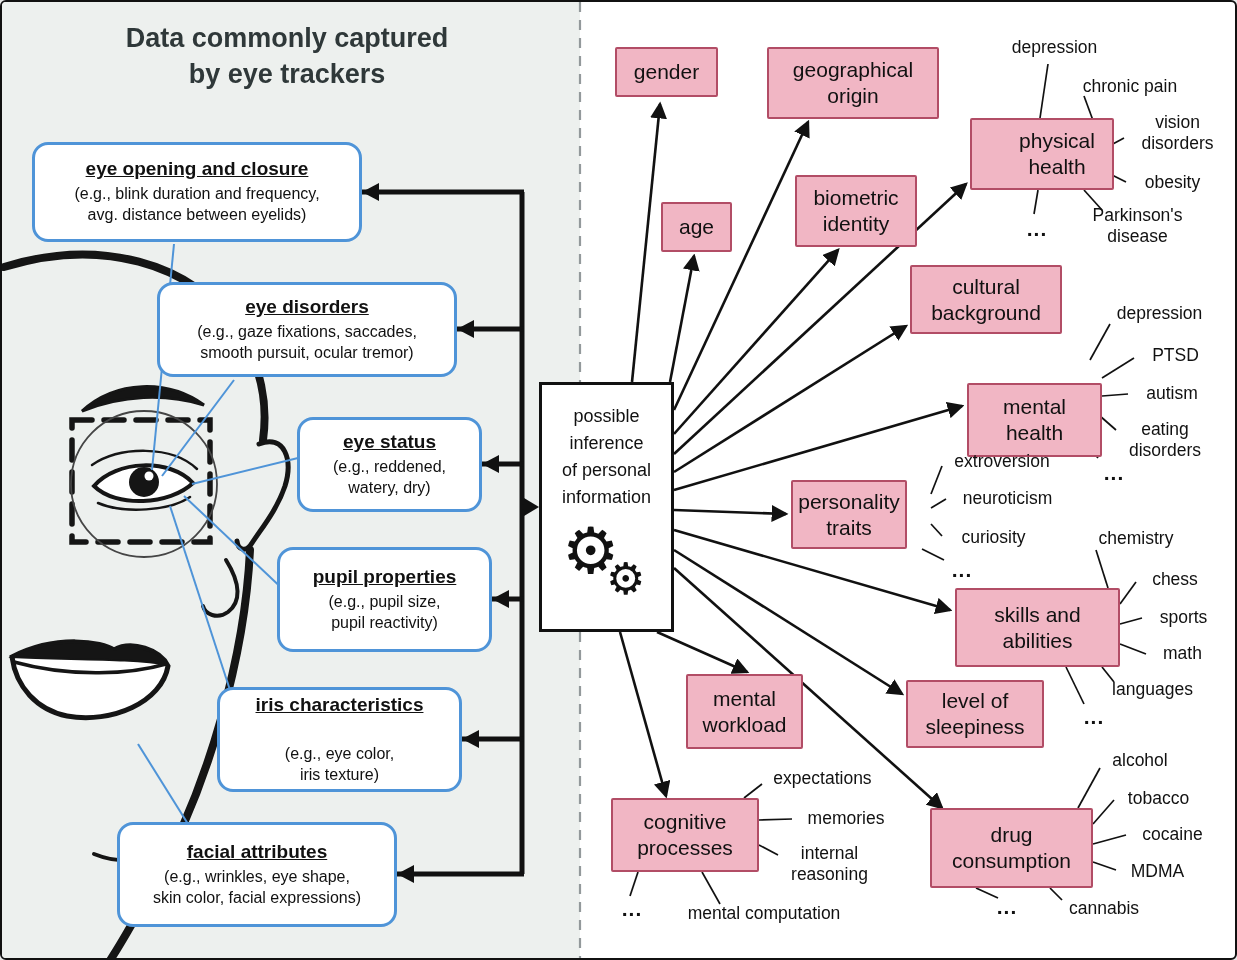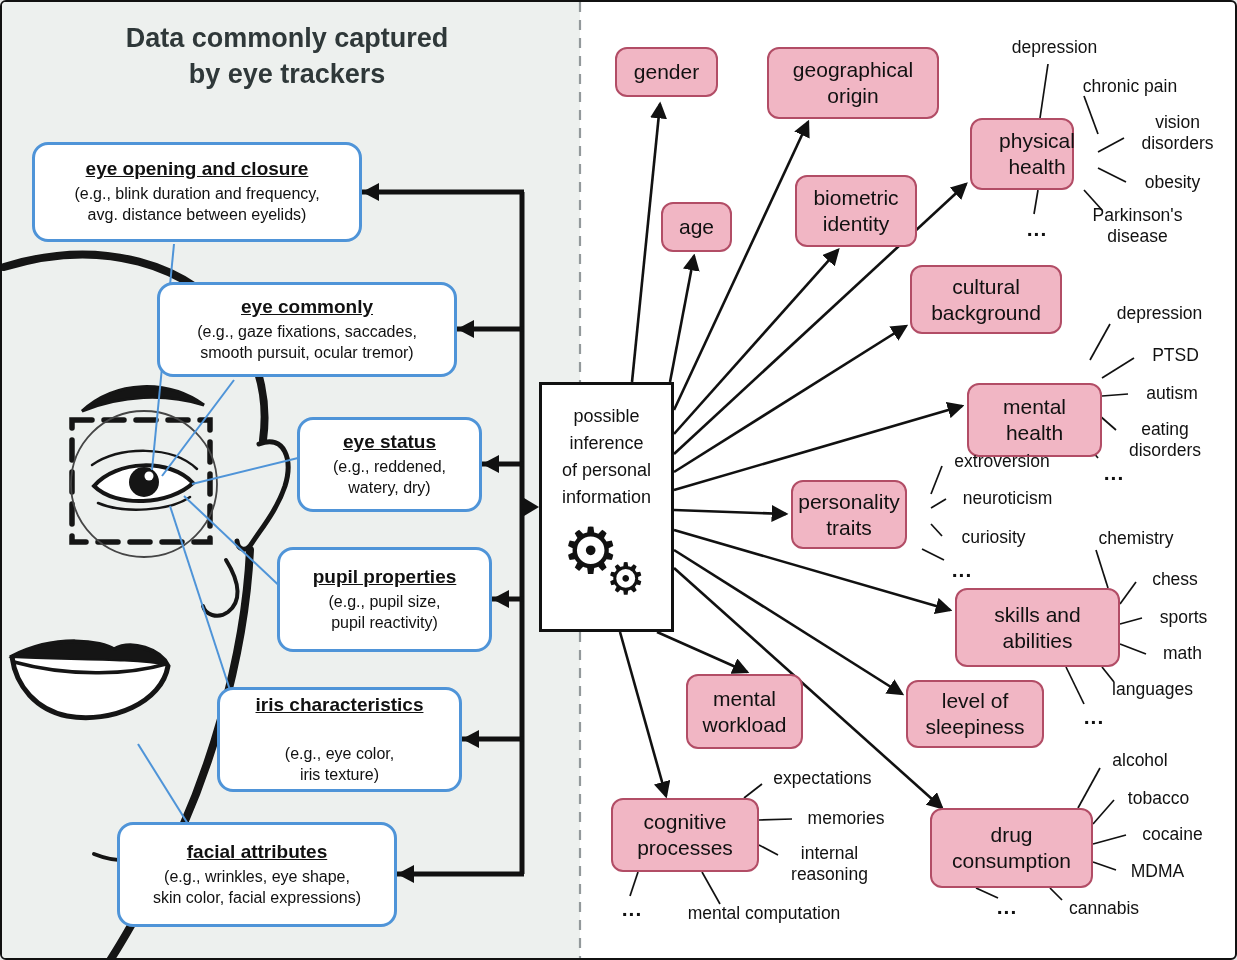--- a/index.html
+++ b/index.html
@@ -25,21 +25,21 @@
     position:absolute;left:537px;top:380px;width:135px;height:250px;background:#fff;
     border:3.5px solid #111;display:flex;flex-direction:column;align-items:center;
     padding-top:18px;box-sizing:border-box;
   }
   .center-text{font-size:18px;text-align:center;white-space:pre-line;line-height:1.5;}
   .gears{position:relative;margin-top:6px;width:100%;height:100px;}
   .gear{position:absolute;color:#111;line-height:1;}
   .g1{font-size:64px;left:20px;top:2px;}
   .g2{font-size:44px;left:64px;top:40px;}
   .inf-box{
-    position:absolute;background:#f1b6c4;border:2.5px solid #b24d66;border-radius:12px;
+    position:absolute;background:#f1b6c4;border:2.5px solid #b24d66;border-radius:2px;
     display:flex;align-items:center;justify-content:center;text-align:center;
     font-size:21px;line-height:1.22;box-sizing:border-box;padding:4px 6px;
   }
   .child{position:absolute;font-size:17.5px;text-align:center;line-height:1.2;}
   .dots{font-size:21px;font-weight:bold;letter-spacing:1px;}
 </style>
 </head>
 <body>
 
 <div class="canvas">
@@ -162,21 +162,21 @@
 
   <div class="title">Data commonly captured
 by eye trackers</div>
 
   <div class="cap-box" style="left:30px;top:140px;width:330px;height:100px;">
     <div class="cap-head">eye opening and closure</div>
     <div class="cap-detail">(e.g., blink duration and frequency,
 avg. distance between eyelids)</div>
   </div>
   <div class="cap-box" style="left:155px;top:280px;width:300px;height:95px;">
-    <div class="cap-head">eye commonly</div>
+    <div class="cap-head">eye disorders</div>
     <div class="cap-detail">(e.g., gaze fixations, saccades,
 smooth pursuit, ocular tremor)</div>
   </div>
   <div class="cap-box" style="left:295px;top:415px;width:185px;height:95px;">
     <div class="cap-head">eye status</div>
     <div class="cap-detail">(e.g., reddened,
 watery, dry)</div>
   </div>
   <div class="cap-box" style="left:275px;top:545px;width:215px;height:105px;">
     <div class="cap-head">pupil properties</div>
@@ -210,21 +210,21 @@
     </div>
   <div class="inf-box" style="left:765px;top:45px;width:172px;height:72px;">
       <span>geographical origin</span>
     </div>
   <div class="inf-box" style="left:659px;top:200px;width:71px;height:50px;">
       <span>age</span>
     </div>
   <div class="inf-box" style="left:793px;top:173px;width:122px;height:72px;">
       <span>biometric identity</span>
     </div>
-  <div class="inf-box" style="left:968px;top:116px;width:104px;height:72px;padding-left:36px;">
+  <div class="inf-box" style="left:968px;top:116px;width:144px;height:72px;padding-left:36px;">
       <span>physical health</span>
     </div>
   <div class="inf-box" style="left:908px;top:263px;width:152px;height:69px;">
       <span>cultural background</span>
     </div>
   <div class="inf-box" style="left:965px;top:358px;width:135px;height:74px;margin-top:23px;">
       <span>mental health</span>
     </div>
   <div class="inf-box" style="left:789px;top:478px;width:116px;height:69px;">
       <span>personality traits</span>

